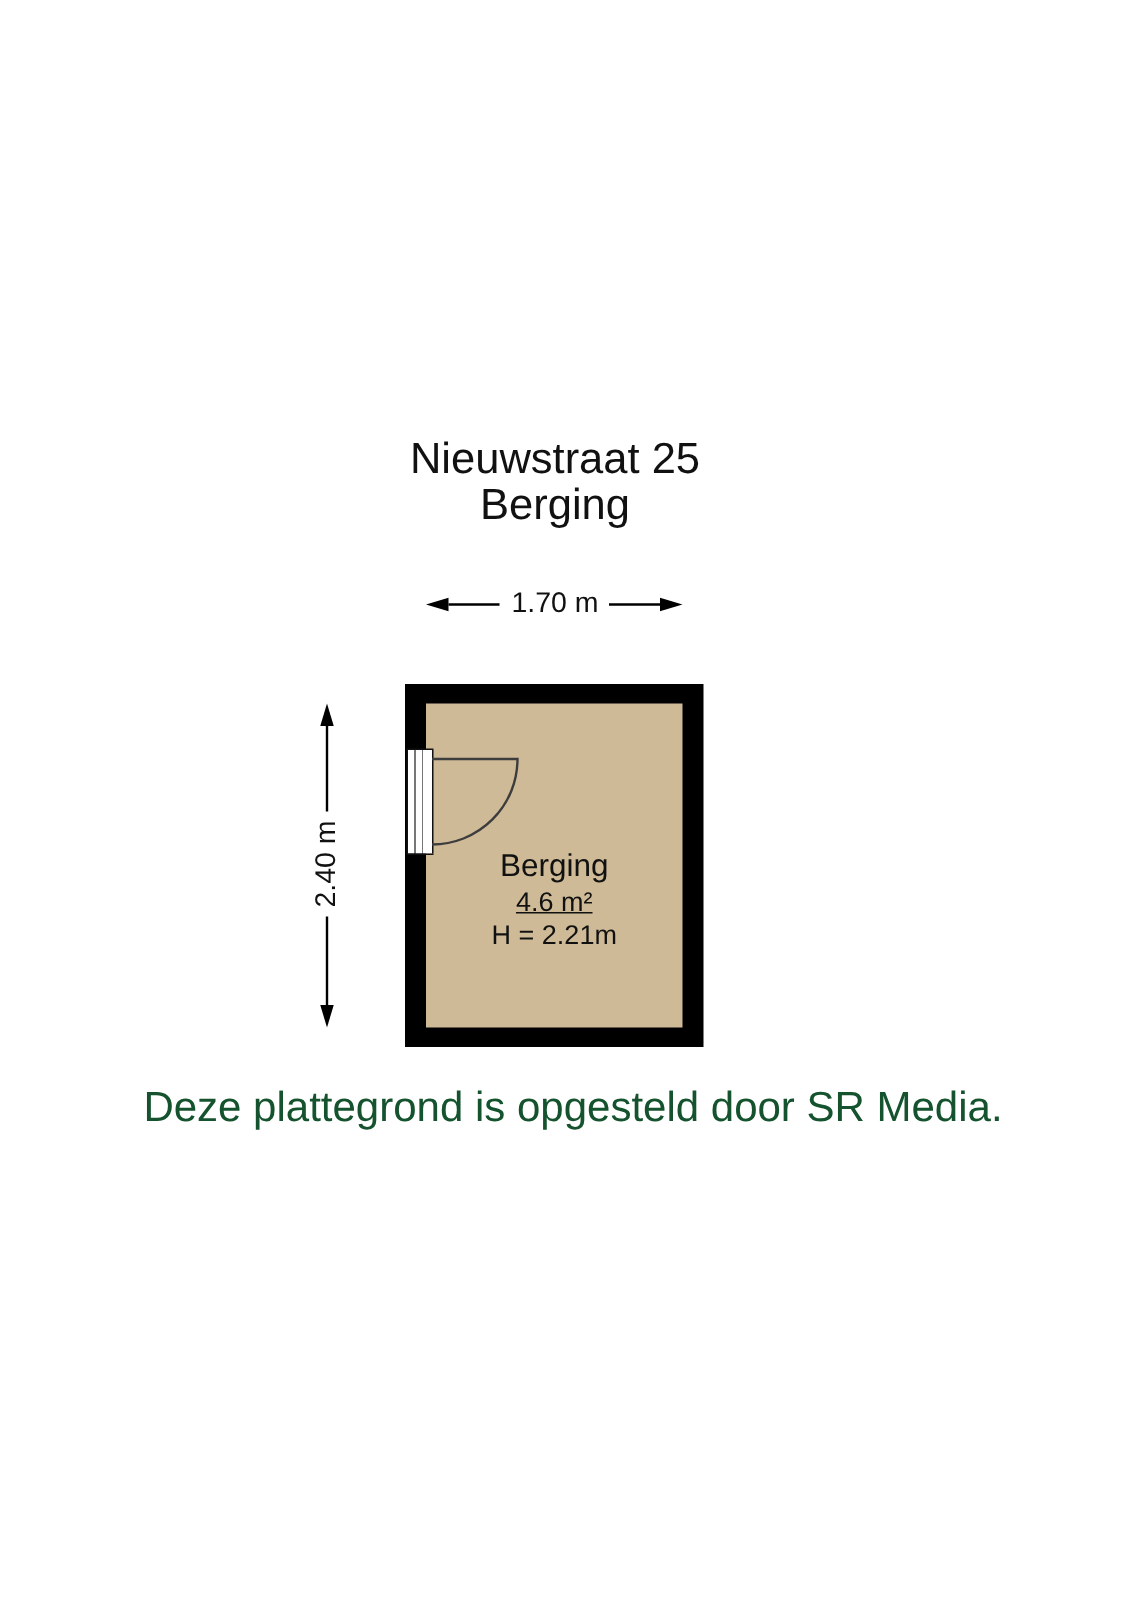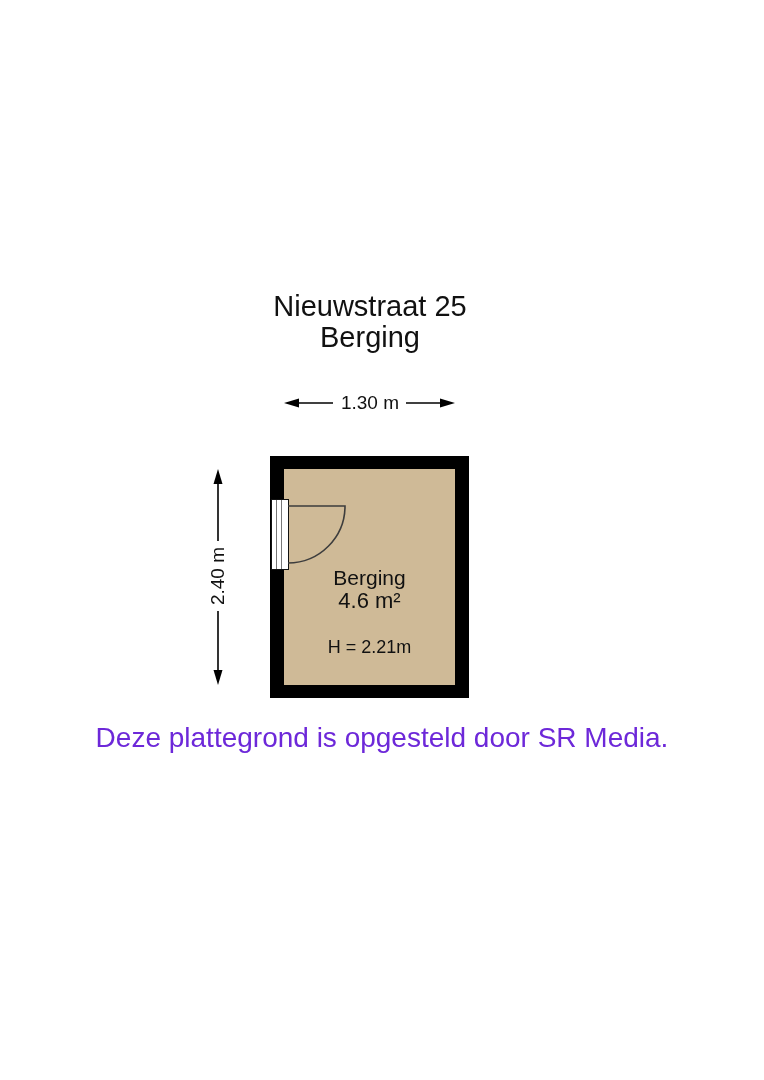--- a/index.html
+++ b/index.html
@@ -81,33 +81,33 @@
 
   
   .room-labels {
     position: absolute;
     left: 284px; top: 566px;
     width: 171px;
     text-align: center;
     color: #111;
   }
   .room-name   { font-size: 21px; line-height: 24px; }
-  .room-area   { font-size: 22px; line-height: 22px; }
-  .room-height { font-size: 18px; line-height: 22px; margin-top: 24px; }
+  .room-area   { font-size: 18px; line-height: 22px; text-decoration: underline; }
+  .room-height { font-size: 18px; line-height: 22px; }
 
   
   .footer {
     position: absolute;
     left: 382px; top: 722px;
     transform: translateX(-50%);
     text-align: center;
     font-size: 28px;
     line-height: 32px;
     white-space: nowrap;
-    color: #6d28d9;
+    color: #14532d;
   }
 </style>
 </head>
 <body>
 
 <div class="page">
 
   <header class="title-block">
     <div>Nieuwstraat 25</div>
     <div>Berging</div>
@@ -130,21 +130,21 @@
       <line x1="218" y1="483" x2="218" y2="541"></line>
       <line x1="218" y1="611" x2="218" y2="671"></line>
       <polygon points="218,469 213.5,484 222.5,484"></polygon>
       <polygon points="218,685 213.5,670 222.5,670"></polygon>
     </g>
     <g>
       <path class="swing" d="M 288 506 L 345 506 A 57 57 0 0 1 288 563"></path>
     </g>
   </svg>
 
-  <div class="dim-label dim-label-h">1.30 m</div>
+  <div class="dim-label dim-label-h">1.70 m</div>
   <div class="dim-label dim-label-v">2.40 m</div>
 
   <div class="room-labels">
     <div class="room-name">Berging</div>
     <div class="room-area">4.6 m²</div>
     <div class="room-height">H = 2.21m</div>
   </div>
 
   <footer class="footer">
     <div>Deze plattegrond is opgesteld door SR Media.</div>

